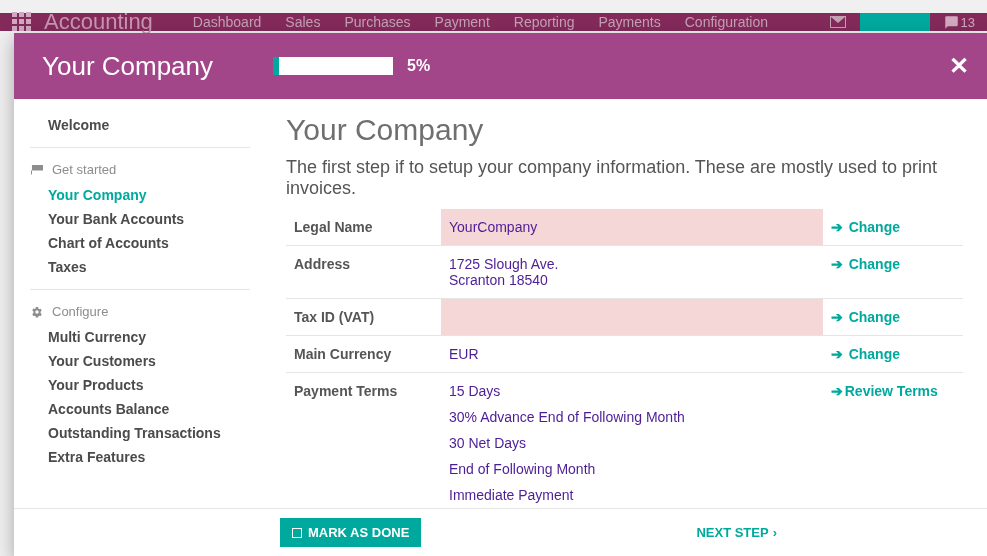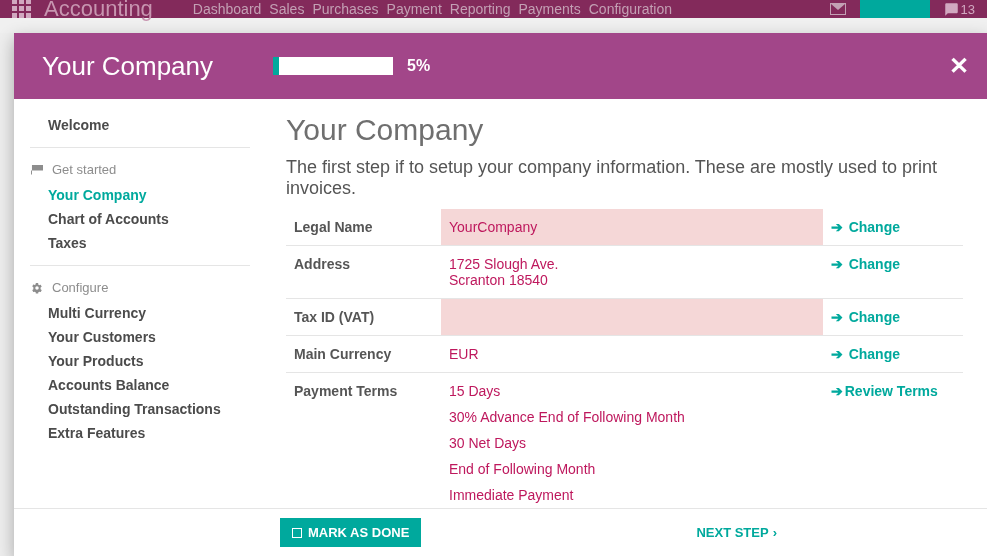--- a/index.html
+++ b/index.html
@@ -1,23 +1,23 @@
 <!DOCTYPE html>
 <html><head>
 <meta charset="utf-8">
 <style>
 * { box-sizing: border-box; margin: 0; padding: 0; }
 html, body { width: 987px; height: 556px; font-family: "Helvetica Neue", Arial, sans-serif; overflow: hidden; background: #f0f0f0; }
 
 
-.app-bar { position: absolute; top: 0; left: 0; right: 0; height: 18px; background: #832a5b; display: flex; align-items: center; color: #d1a8c0; font-size: 14px; }
+.app-bar { position: absolute; top: 13px; left: 0; right: 0; height: 18px; background: #832a5b; display: flex; align-items: center; color: #d1a8c0; font-size: 14px; }
 .app-bar .menu-grid { width: 20px; height: 20px; margin: 0 12px; display: grid; grid-template-columns: repeat(3,5px); grid-template-rows: repeat(3,5px); gap: 2px; }
 .app-bar .menu-grid span { background: #d1a8c0; }
 .app-bar .app-name { font-size: 22px; color: #c795b0; font-weight: 300; }
-.app-bar .nav { display: flex; gap: 8px; margin-left: 40px; flex: 1; }
+.app-bar .nav { display: flex; gap: 24px; margin-left: 40px; flex: 1; }
 .app-bar .nav .nav-item { color: #c3a0b4; font-size: 14px; cursor: pointer; }
 .app-bar .right { display: flex; align-items: center; gap: 14px; margin-right: 12px; }
 .app-bar .mail-icon { width: 16px; height: 12px; border: 1px solid #c3a0b4; position: relative; }
 .app-bar .mail-icon::after { content: ""; position: absolute; left: 0; right: 0; top: 0; border-left: 7px solid transparent; border-right: 7px solid transparent; border-top: 6px solid #c3a0b4; }
 .app-bar .green-box { width: 70px; height: 18px; background: #00a99d; }
 .app-bar .chat { color: #d1a8c0; display: flex; align-items: flex-end; font-size: 13px; }
 .app-bar .chat svg { width: 15px; height: 15px; fill: #d1a8c0; margin-right: 2px; }
 
 
 .page-bg { position: absolute; top: 33px; left: 0; right: 0; bottom: 0; background: #eeeeee; }
@@ -53,21 +53,21 @@
 .main::-webkit-scrollbar-track { background: #f0f0f0; }
 .main::-webkit-scrollbar-thumb { background: #c3c3c3; }
 .main h1 { font-size: 30px; font-weight: 300; color: #6f6f6f; margin-bottom: 10px; }
 .main .subtitle { font-size: 18px; color: #555; margin-bottom: 10px; }
 
 table.info { width: 100%; border-collapse: collapse; font-size: 14px; }
 table.info tr { border-bottom: 1px solid #e5e5e5; }
 table.info tr:last-child { border-bottom: none; }
 table.info td { padding: 10px 8px; vertical-align: top; }
 table.info td.label { width: 155px; font-weight: 600; color: #555; }
-table.info td.value { color: #be185d; }
+table.info td.value { color: #4c1d95; }
 table.info td.value.highlight { background: #f5d7d7; }
 table.info td.action { width: 140px; text-align: left; }
 table.info td.action a { color: #00a99d; font-weight: 600; text-decoration: none; cursor: pointer; }
 table.info td.action a .arr { display: inline-block; margin-right: 2px; }
 .pay-terms div { margin-bottom: 10px; }
 .pay-terms div:last-child { margin-bottom: 0; }
 
 
 .modal-footer { height: 48px; border-top: 1px solid #e5e5e5; display: flex; align-items: center; padding: 0 20px 0 266px; gap: 30px; }
 .btn-done { background: #00a99d; color: #fff; border: none; padding: 7px 12px; font-size: 13px; font-weight: 600; cursor: pointer; display: flex; align-items: center; gap: 6px; }
@@ -135,20 +135,21 @@
     <div class="sidebar">
       <div class="welcome-item">Welcome</div>
       <hr class="sidebar-divider">
       <div class="sidebar-section">
         <span class="icon">
             <span class="flag-icon"></span>
           </span>
         <span>Get started</span>
       </div>
       <div class="sidebar-item active">Your Company</div>
+      <div class="sidebar-item">Your Bank Accounts</div>
       <div class="sidebar-item">Chart of Accounts</div>
       <div class="sidebar-item">Taxes</div>
       <hr class="sidebar-divider">
       <div class="sidebar-section">
         <span class="icon gear-icon">
           <svg viewBox="0 0 24 24">
               <path d="M19.14 12.94a7.07 7.07 0 0 0 .05-.94 7.07 7.07 0 0 0-.05-.94l2.03-1.58a.5.5 0 0 0 .12-.64l-1.92-3.32a.5.5 0 0 0-.6-.22l-2.39.96a7.03 7.03 0 0 0-1.62-.94l-.36-2.54A.5.5 0 0 0 14 2h-4a.5.5 0 0 0-.49.42l-.36 2.54c-.58.24-1.12.55-1.62.94l-2.39-.96a.5.5 0 0 0-.6.22L2.62 8.48a.5.5 0 0 0 .12.64l2.03 1.58c-.3.62-.05 1.25-.05 1.88s.02 1.26.05 1.88L2.74 16.04a.5.5 0 0 0-.12.64l1.92 3.32c.14.24.43.34.6.22l2.39-.96c.5.39 1.04.7 1.62.94l.36 2.54c.4.24.25.42.49.42h4c.24 0 .45-.18.49-.42l.36-2.54c.58-.24 1.12-.55 1.62-.94l2.39.96c.17.12.46.02.6-.22l1.92-3.32a.5.5 0 0 0-.12-.64l-2.03-1.58zM12 15.5A3.5 3.5 0 1 1 12 8.5a3.5 3.5 0 0 1 0 7z"></path>
             </svg>
         </span>
         <span>Configure</span>

